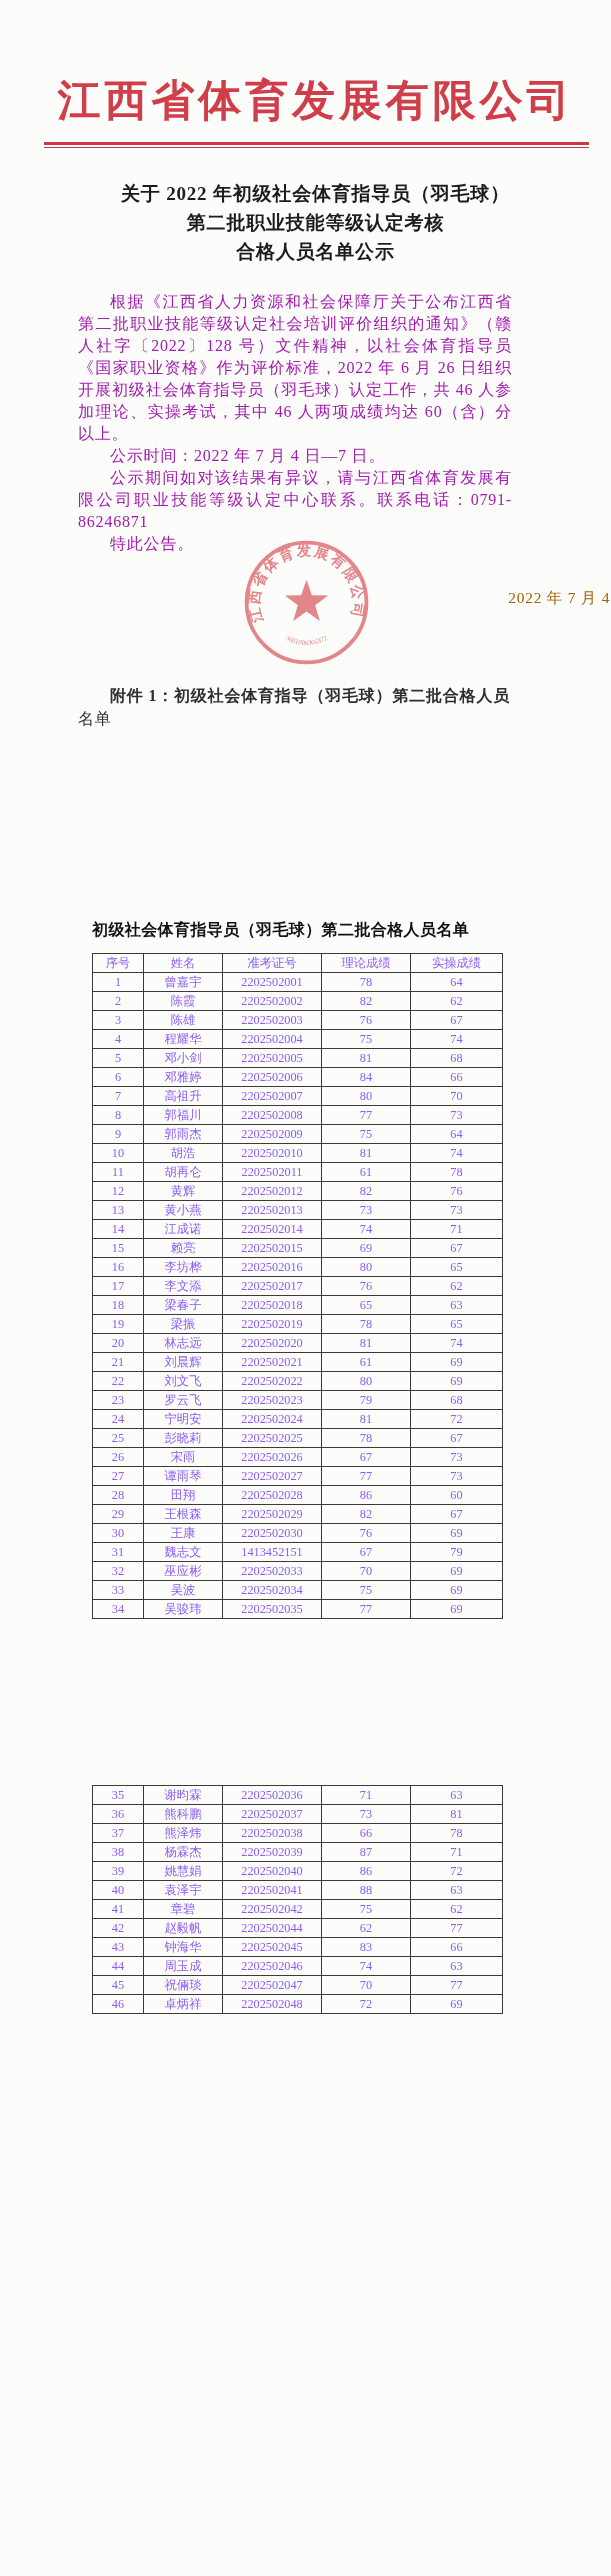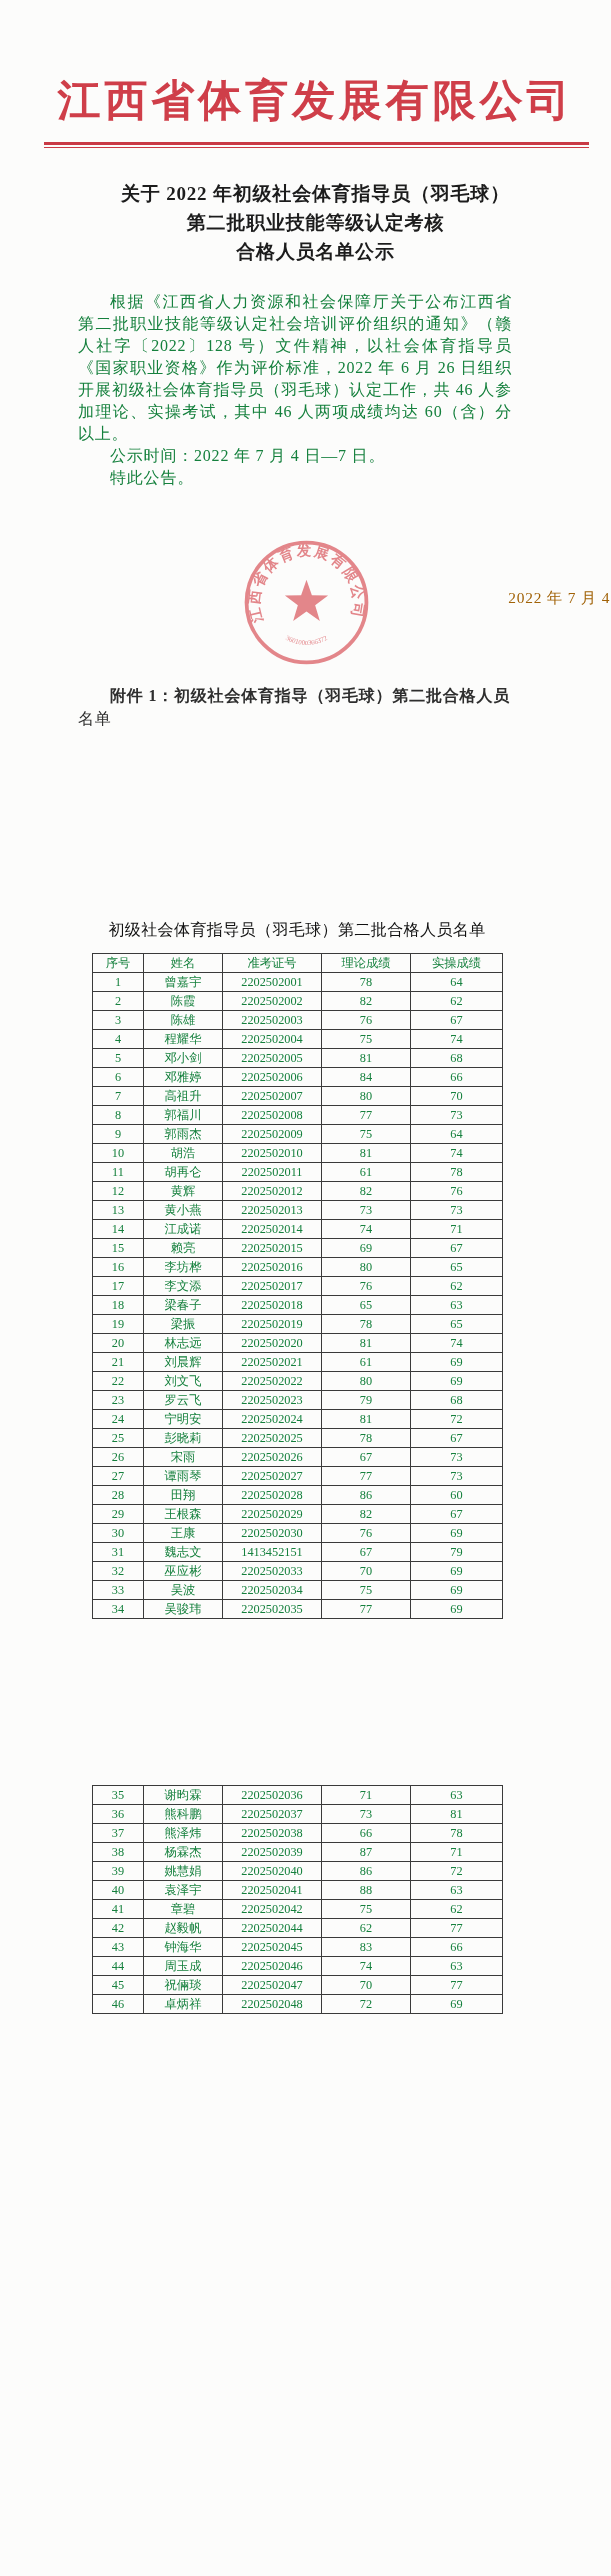--- a/index.html
+++ b/index.html
@@ -28,47 +28,46 @@
   }
   .doc-title{
     position:absolute;top:179px;left:0;right:0;
     text-align:center;
     font-size:19px;font-weight:bold;line-height:29px;letter-spacing:0.8px;
     color:#1c1c1c;
   }
   .body-text{
     position:absolute;top:291px;left:78px;width:434px;
     font-size:16px;line-height:22px;letter-spacing:0.8px;
-    text-align:justify;color:#15803d;
+    text-align:justify;color:#a21caf;
   }
   .body-text p{margin:0;text-indent:2em;}
   .issue-date{
     position:absolute;top:588px;left:0;right:0;z-index:1;
     text-align:right;font-size:15.4px;color:#a16207;letter-spacing:0.8px;
   }
   .seal{
     position:absolute;left:242px;top:538px;width:129px;height:129px;
     z-index:2;opacity:.78;
   }
   .attachment{
     position:absolute;top:684px;left:78px;width:434px;
     font-size:16px;line-height:23px;letter-spacing:0.8px;color:#2e2e2e;
   }
   .attachment .l1{text-indent:2em;font-weight:bold;}
   .list-title{
     position:absolute;top:920px;left:92px;width:410px;
-    text-align:center;
     font-family:"Liberation Sans","DejaVu Sans",sans-serif;
-    font-size:16px;font-weight:normal;letter-spacing:0.4px;color:#111;
+    font-size:16px;font-weight:bold;letter-spacing:0.4px;color:#111;
     white-space:nowrap;
   }
   table.roster{
     position:absolute;left:92px;width:410px;
     border-collapse:collapse;table-layout:fixed;
-    font-size:12.3px;color:#15803d;
+    font-size:12.3px;color:#8b5cf6;
     border:1.5px solid #333;
     background:transparent;
   }
   table.roster th,table.roster td{
     border:0.8px solid #3a3a3a;
     text-align:center;vertical-align:middle;
     padding:0;font-weight:normal;
     overflow:hidden;white-space:nowrap;
   }
   table.t1{top:953px;}
@@ -87,20 +86,21 @@
 
   <div class="doc-title">
     <div>关于 2022 年初级社会体育指导员（羽毛球）</div>
     <div>第二批职业技能等级认定考核</div>
     <div>合格人员名单公示</div>
   </div>
 
   <div class="body-text">
     <p>根据《江西省人力资源和社会保障厅关于公布江西省第二批职业技能等级认定社会培训评价组织的通知》（赣人社字〔2022〕128 号）文件精神，以社会体育指导员《国家职业资格》作为评价标准，2022 年 6 月 26 日组织开展初级社会体育指导员（羽毛球）认定工作，共 46 人参加理论、实操考试，其中 46 人两项成绩均达 60（含）分以上。</p>
     <p>公示时间：2022 年 7 月 4 日—7 日。</p>
+    <p>公示期间如对该结果有异议，请与江西省体育发展有限公司职业技能等级认定中心联系。联系电话：0791-86246871</p>
     <p>特此公告。</p>
   </div>
 
   <div class="issue-date">2022 年 7 月 4 日</div>
 
   <svg class="seal" viewBox="0 0 170 170" xmlns="http://www.w3.org/2000/svg" aria-hidden="true">
     <defs>
       <path id="seal-arc-top" d="M 28.8 111.2 A 62 62 0 1 1 141.2 111.2" fill="none"></path>
       <path id="seal-arc-bottom" d="M 32.4 104.2 A 56 56 0 0 0 137.6 104.2" fill="none"></path>
     </defs>

